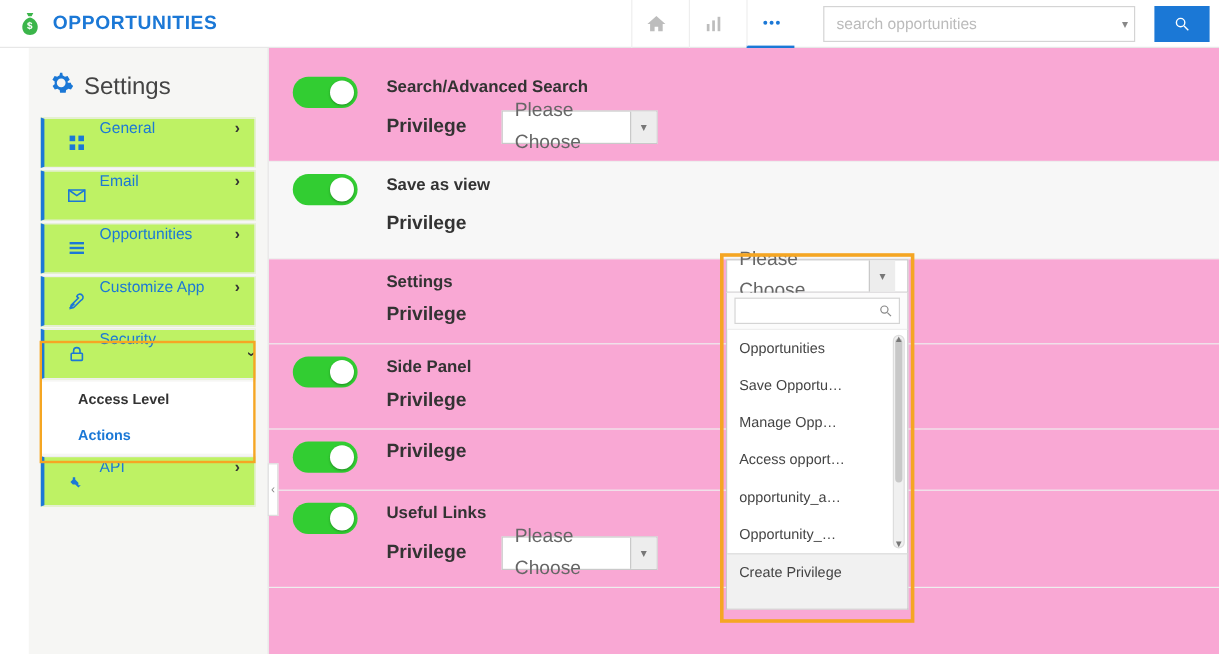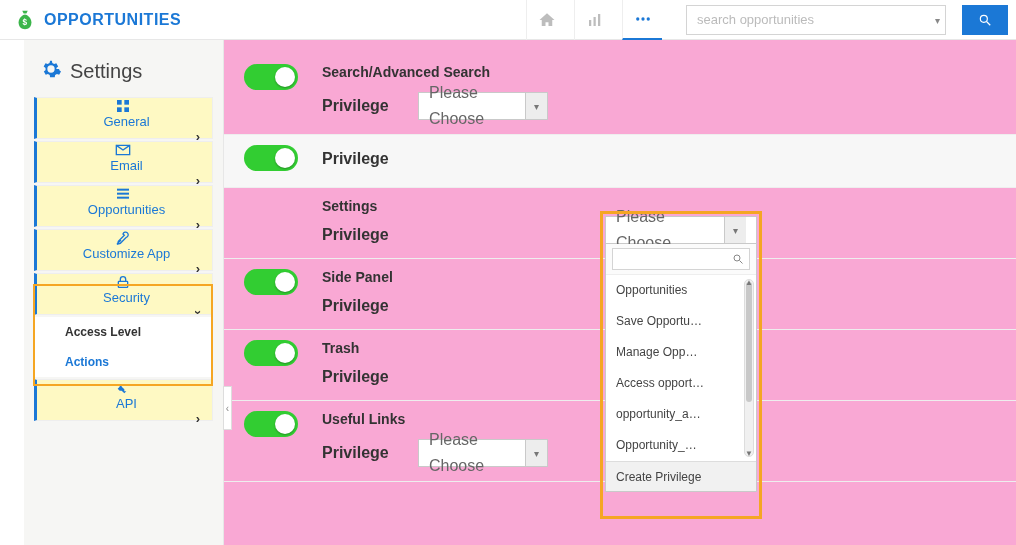--- a/index.html
+++ b/index.html
@@ -82,30 +82,29 @@
     position: relative;
   }
   .side-title {
     display:flex; align-items:center; gap:8px;
     font-size: 20px; color:#444; padding: 0 16px 12px 16px;
   }
   .side-title svg { width:22px; height:22px; color:#1b78d6; }
 
   .side-item {
     position: relative;
-    display:flex; align-items:center;
+    display:flex; 
     height: 42px;
     padding: 0 12px 0 16px;
-    background:#fef9c3;
+    background:#bef264;
     border: 1px solid #eee;
     border-left: 3px solid #1b78d6;
     margin: 0 10px 2px 10px;
     cursor: pointer;
     color:#1b78d6;
-    flex-direction:column;
   }
   .side-item .side-ico {
     width: 22px; display:inline-flex; align-items:center; justify-content:center;
     margin-right: 8px;
   }
   .side-item .side-ico svg { width:16px; height:16px; }
   .side-item .chev {
     margin-left:auto; color:#333; font-weight:bold;
   }
   .side-sub {
@@ -239,21 +238,21 @@
   .dd-item {
     height: 31px; line-height:31px;
     padding: 0 10px;
     font-size:12px; color:#444;
     cursor:pointer;
     white-space:nowrap; overflow:hidden; text-overflow:ellipsis;
   }
   .dd-footer {
     border-top:1px solid #ddd;
     background:#f1f1f1;
-    height: 30px; line-height:30px;
+    height: 46px; line-height:30px;
     padding: 0 10px;
     font-size:12px; color:#444;
     cursor:pointer;
   }
   .dd-scroll {
     position:absolute; right:2px; top:4px; bottom:4px;
     width:10px;
     background:#f0f0f0; border:1px solid #ddd; border-radius:5px;
   }
   .dd-scroll::before{
@@ -412,20 +411,21 @@
             <span class="select-text">Please Choose</span>
             <span class="select-btn">▾</span>
           </div>
         </div>
       </div>
     </div>
 
     <div class="section shaded">
       <div class="toggle"></div>
       <div class="sec-body">
+        <div class="sec-title">Save as view</div>
         <div class="priv-row">
           <span class="priv-label">Privilege</span>
           <div style="width:140px;height:28px;visibility:hidden"></div>
         </div>
       </div>
     </div>
 
     <div class="section" style="padding-left:98px">
       <div class="sec-body">
         <div class="sec-title">Settings</div>
@@ -441,21 +441,20 @@
         <div class="sec-title">Side Panel</div>
         <div class="priv-row">
           <span class="priv-label">Privilege</span>
         </div>
       </div>
     </div>
 
     <div class="section">
       <div class="toggle"></div>
       <div class="sec-body">
-        <div class="sec-title">Trash</div>
         <div class="priv-row">
           <span class="priv-label">Privilege</span>
         </div>
       </div>
     </div>
 
     <div class="section">
       <div class="toggle"></div>
       <div class="sec-body">
         <div class="sec-title">Useful Links</div>

